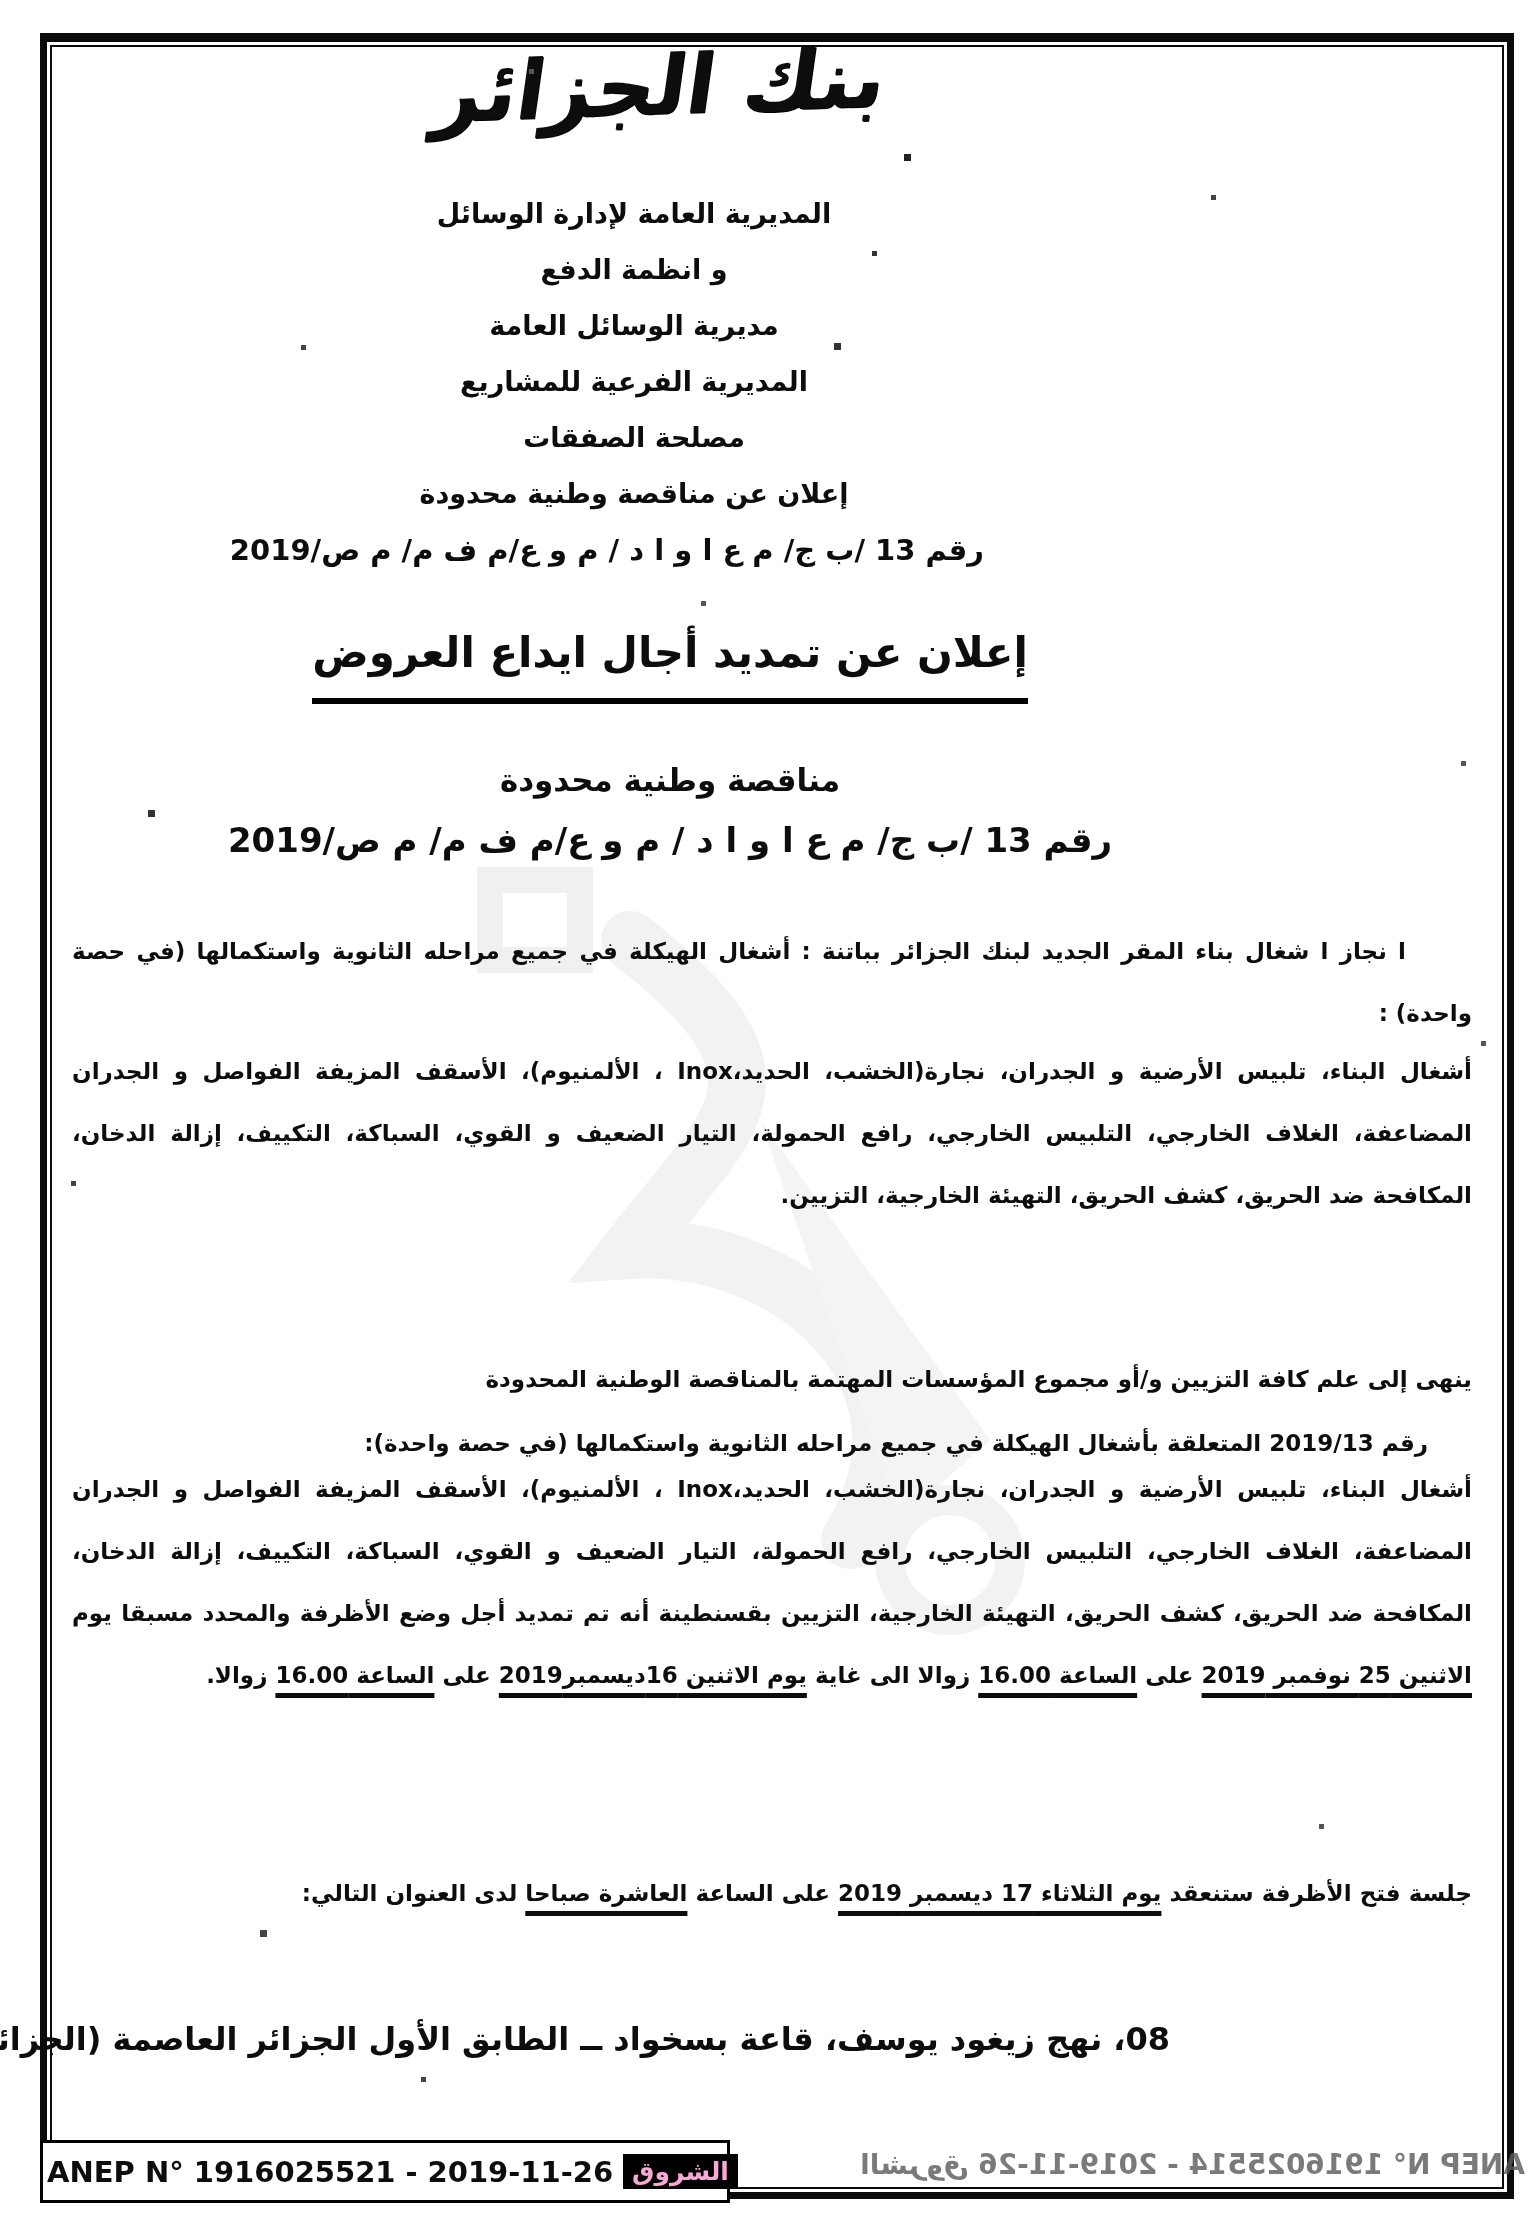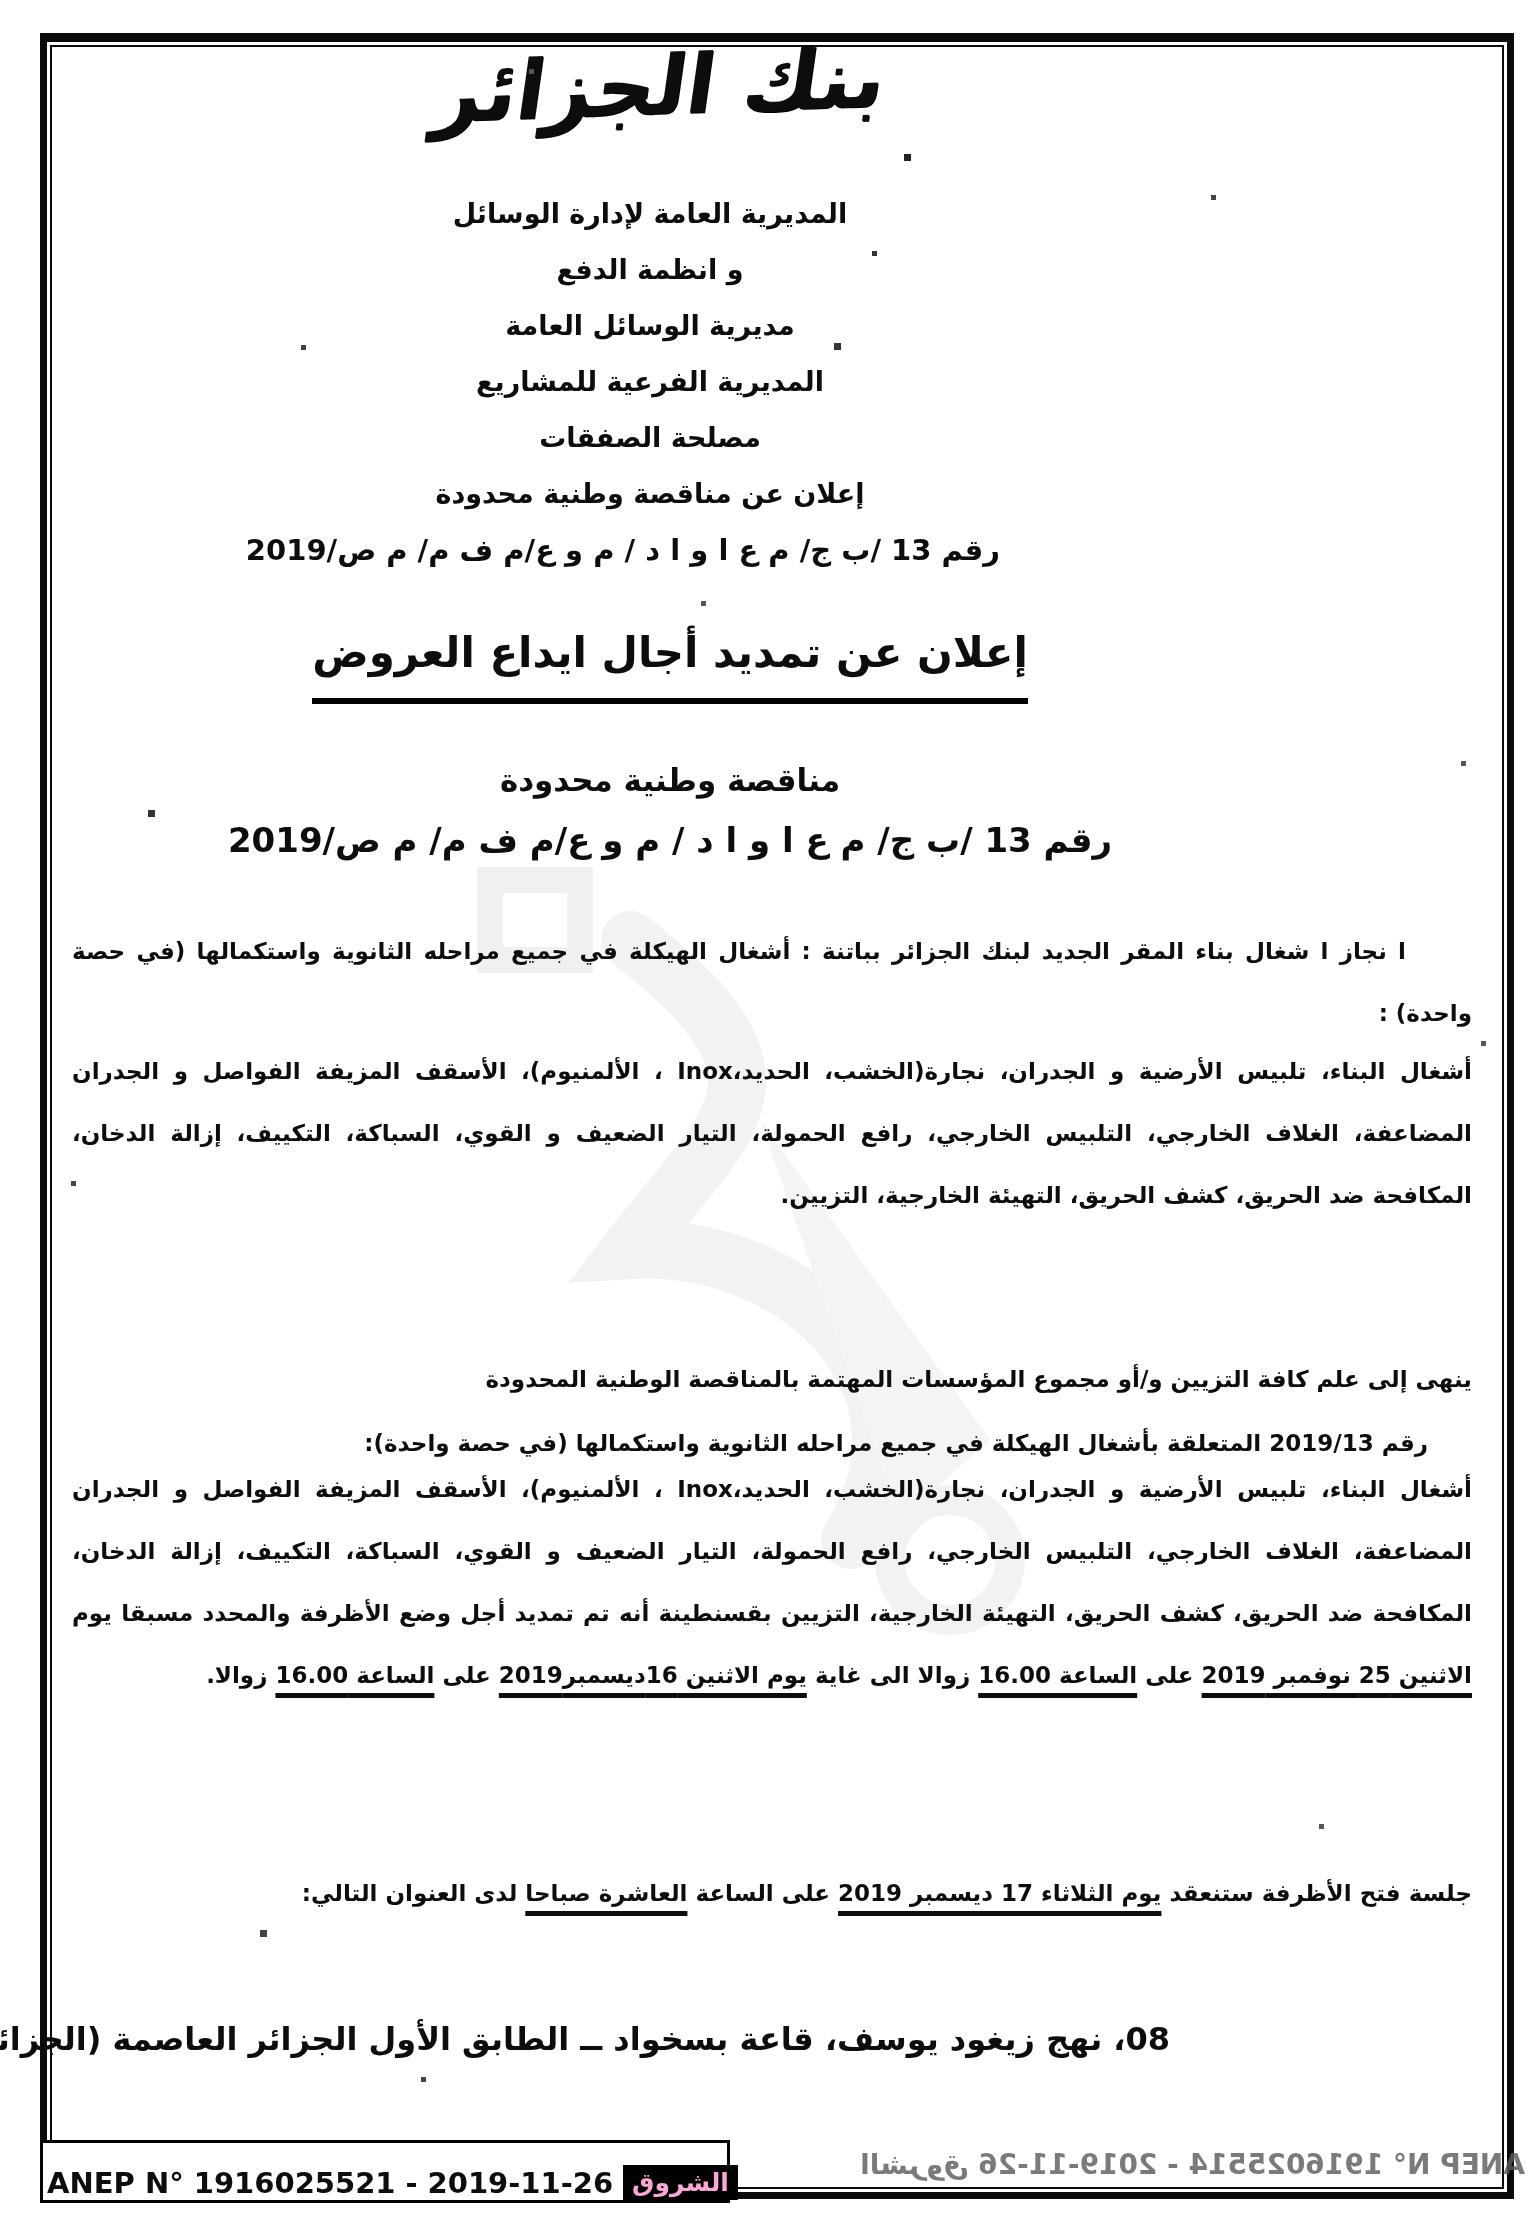--- a/index.html
+++ b/index.html
@@ -14,21 +14,21 @@
   .frame-inner{position:absolute;inset:3px;border:2px solid #0a0a0a;}
   .rtl{direction:rtl;}
   .logo{
     position:absolute;left:330px;top:38px;width:660px;text-align:center;
     font-size:82px;font-weight:900;letter-spacing:-4px;
     transform:skewX(-10deg) rotate(-2deg);
     text-shadow:1px 1px 0 #000;
     white-space:nowrap;
   }
   .hdr{
-    position:absolute;left:300px;top:186px;width:700px;text-align:center;
+    position:absolute;left:284px;top:186px;width:700px;text-align:center;
     font-size:27px;font-weight:800;line-height:56px;
   }
   .hdr .hline{white-space:nowrap;}
   .hdr .hline:last-child{font-size:29px;}
   .main-title{
     position:absolute;left:0;top:628px;width:1340px;text-align:center;
     font-size:42px;font-weight:900;
   }
   .main-title span{display:inline-block;border-bottom:6px solid #000000;padding-bottom:21px;}
   .subtitle{
@@ -55,21 +55,21 @@
     font-size:32px;font-weight:900;white-space:nowrap;
   }
   .u{
     text-decoration:underline;
     text-decoration-thickness:5px;
     text-underline-offset:10px;
   }
   .footer-box{
     position:absolute;left:40px;top:2140px;width:690px;height:63px;
     border:3px solid #000;background:#fff;
-    display:flex;align-items:flex-end;gap:10px;
+    display:flex;align-items:center;gap:10px;
     direction:ltr;padding:0 4px;box-sizing:border-box;
     font-size:29px;font-weight:800;white-space:nowrap;
   }
   .paper-badge{
     background:#000;color:#f9a8d4;direction:rtl;
     font-size:25px;font-weight:800;padding:3px 9px;margin-left:auto;
   }
   .bleed{
     position:absolute;left:900px;top:2148px;width:625px;
     transform:scaleX(-1);

